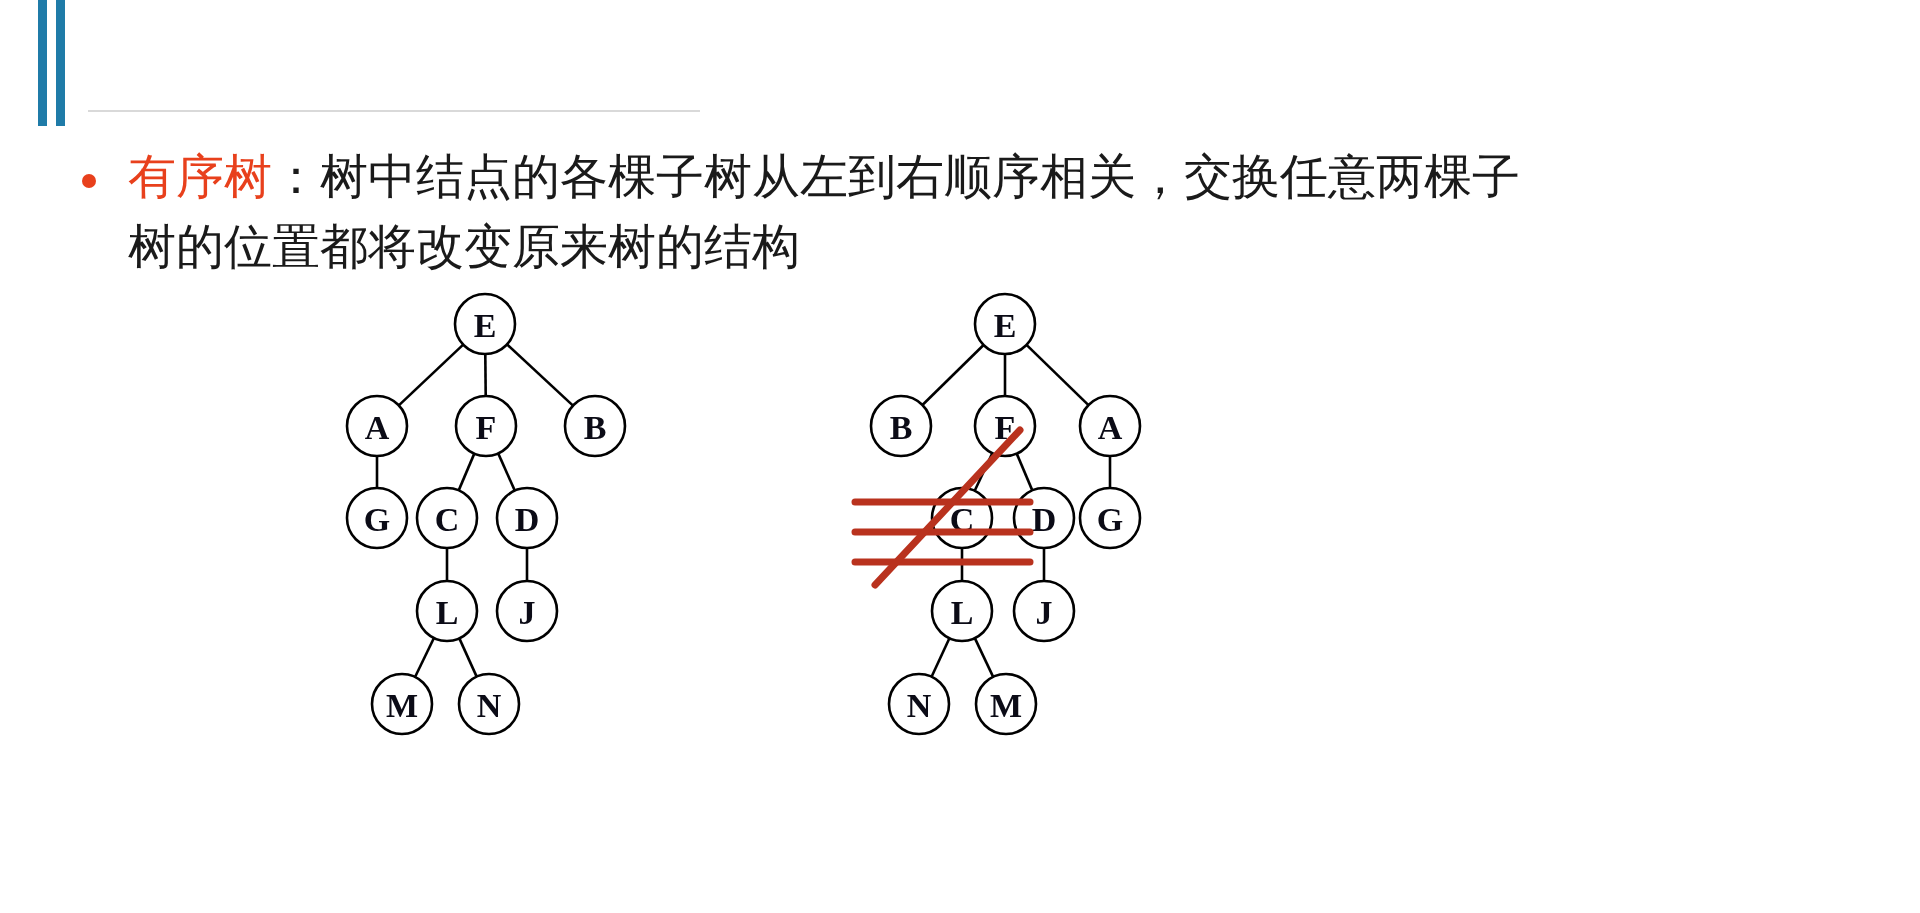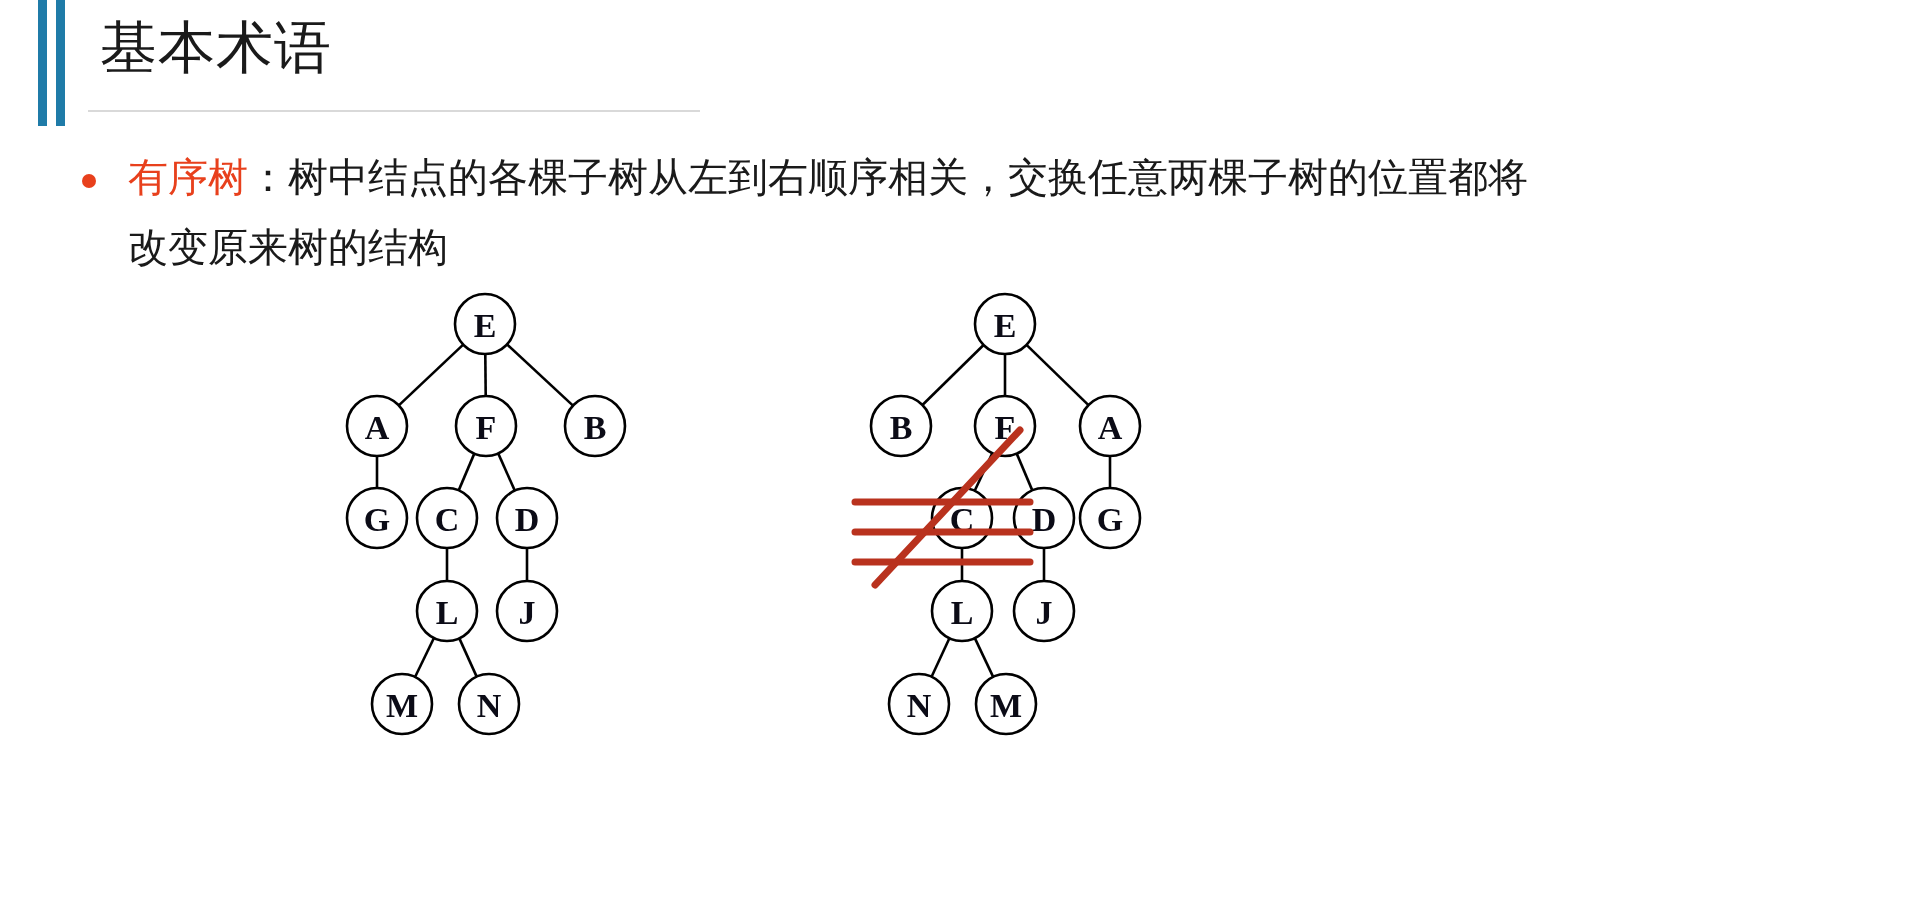--- a/index.html
+++ b/index.html
@@ -64,21 +64,21 @@
     width: 14px;
     height: 14px;
     border-radius: 50%;
     background: #E8401C;
   }
   .bullet-text {
     position: absolute;
     left: 46px;
     top: 0px;
     width: 1420px;
-    font-size: 40px;
+    font-size: 48px;
     line-height: 70px;
     color: #1a1a1a;
     letter-spacing: 0px;
   }
   .hl { color: #E8401C; }
 
   
   .diagram {
     position: absolute;
     left: 0;
@@ -113,21 +113,20 @@
   }
 </style>
 </head>
 <body>
 
 <div id="slide">
 
   <div class="accent accent-1" style="background: rgb(31, 123, 168);"></div>
   <div class="accent accent-2" style="background: rgb(31, 123, 168);"></div>
 
-  <div class="title">基本术语</div>
   <div class="title-rule"></div>
 
   <div class="bullet-row">
     <div class="bullet-dot" style="background: rgb(232, 64, 28);"></div>
     <div class="bullet-text"><span class="hl" style="color: rgb(232, 64, 28);">有序树</span><span>：树中结点的各棵子树从左到右顺序相关，交换任意两棵子</span><span>树的位置都将改变原来树的结构</span></div>
   </div>
 
   <div class="diagram">
     <svg id="tree-svg" width="1920" height="633" viewBox="0 0 1920 633">
       <g id="left-tree-group">

